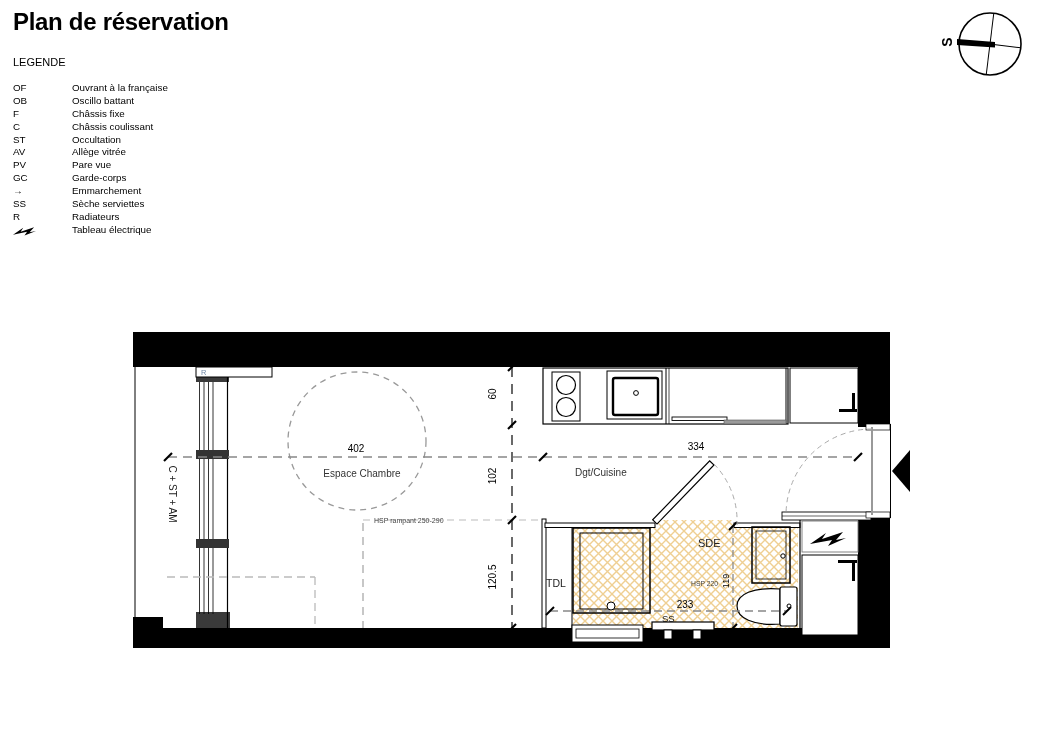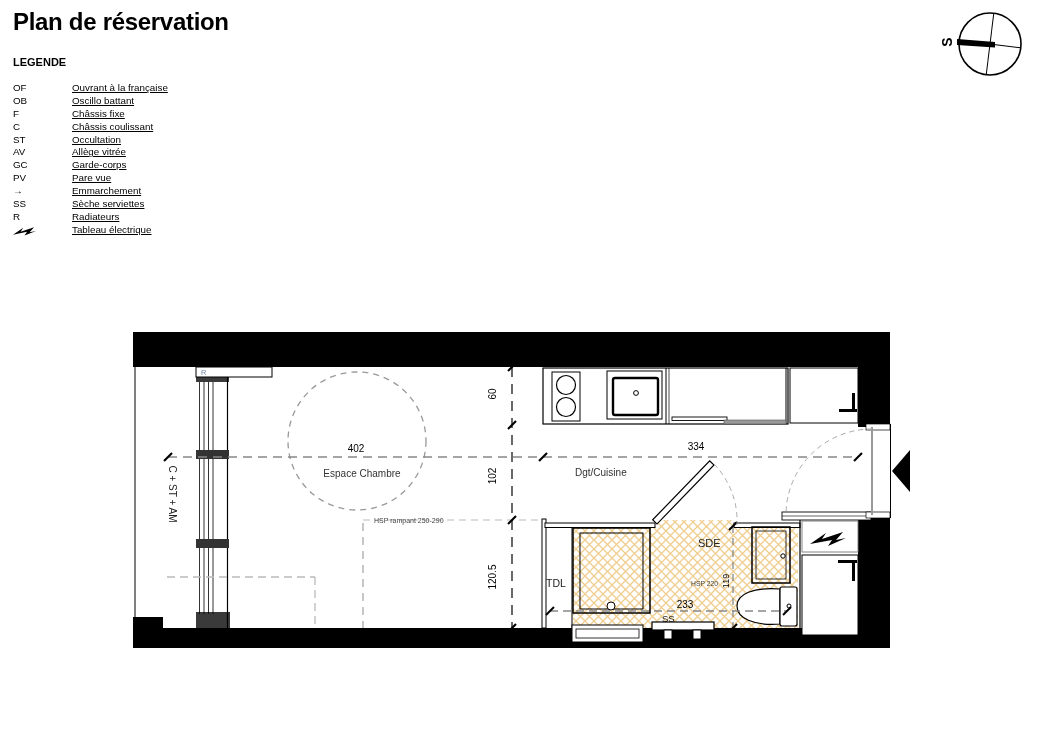--- a/index.html
+++ b/index.html
@@ -2,26 +2,26 @@
 <html><head>
 <meta charset="utf-8">
 <style>
   html,body{margin:0;padding:0;background:#fff;}
   #page{position:relative;width:1041px;height:747px;background:#fff;overflow:hidden;
         font-family:"Liberation Sans", sans-serif;color:#000;}
   #plan-svg{position:absolute;left:0;top:0;z-index:0;}
   #header{position:absolute;left:0;top:0;z-index:2;}
   #page-title{position:absolute;left:13px;top:8px;font-size:24px;font-weight:700;
               letter-spacing:-0.3px;white-space:nowrap;}
-  #legend-heading{position:absolute;left:13px;top:56px;font-size:11px;font-weight:700;}
+  #legend-heading{position:absolute;left:13px;top:56px;font-size:11px;font-weight:400;}
   #legend{position:absolute;left:13px;top:82px;width:280px;}
   .lrow{display:flex;height:12.9px;line-height:12.9px;font-size:9.8px;}
   .abbrcell{width:59px;flex:0 0 59px;white-space:nowrap;}
   .swatch{color:#eec272;letter-spacing:-3px;font-size:11px;margin-left:1px;}
-  .desc{white-space:nowrap;text-decoration:underline;}
+  .desc{white-space:nowrap;}
   .bolt-ico{vertical-align:middle;margin-top:1px;}
   svg text{font-family:"Liberation Sans", sans-serif;}
 </style>
 </head>
 <body>
 <div id="page">
 
 <svg id="plan-svg" width="1041" height="747" viewBox="0 0 1041 747">
   <defs>
     <pattern id="hatch" width="9" height="9" patternUnits="userSpaceOnUse">
@@ -245,26 +245,26 @@
         </div>
     <div class="lrow">
           <span class="abbrcell"><span>ST</span></span>
           <span class="desc">Occultation</span>
         </div>
     <div class="lrow">
           <span class="abbrcell"><span>AV</span></span>
           <span class="desc">Allège vitrée</span>
         </div>
     <div class="lrow">
+          <span class="abbrcell"><span>PV</span></span>
+          <span class="desc">Pare vue</span>
+        </div>
+    <div class="lrow">
           <span class="abbrcell"><span>GC</span></span>
           <span class="desc">Garde-corps</span>
-        </div>
-    <div class="lrow">
-          <span class="abbrcell"><span>PV</span></span>
-          <span class="desc">Pare vue</span>
         </div>
     <div class="lrow">
           <span class="abbrcell"><span>→</span></span>
           <span class="desc">Emmarchement</span>
         </div>
     <div class="lrow">
           <span class="abbrcell"><span>SS</span></span>
           <span class="desc">Sèche serviettes</span>
         </div>
     <div class="lrow">

